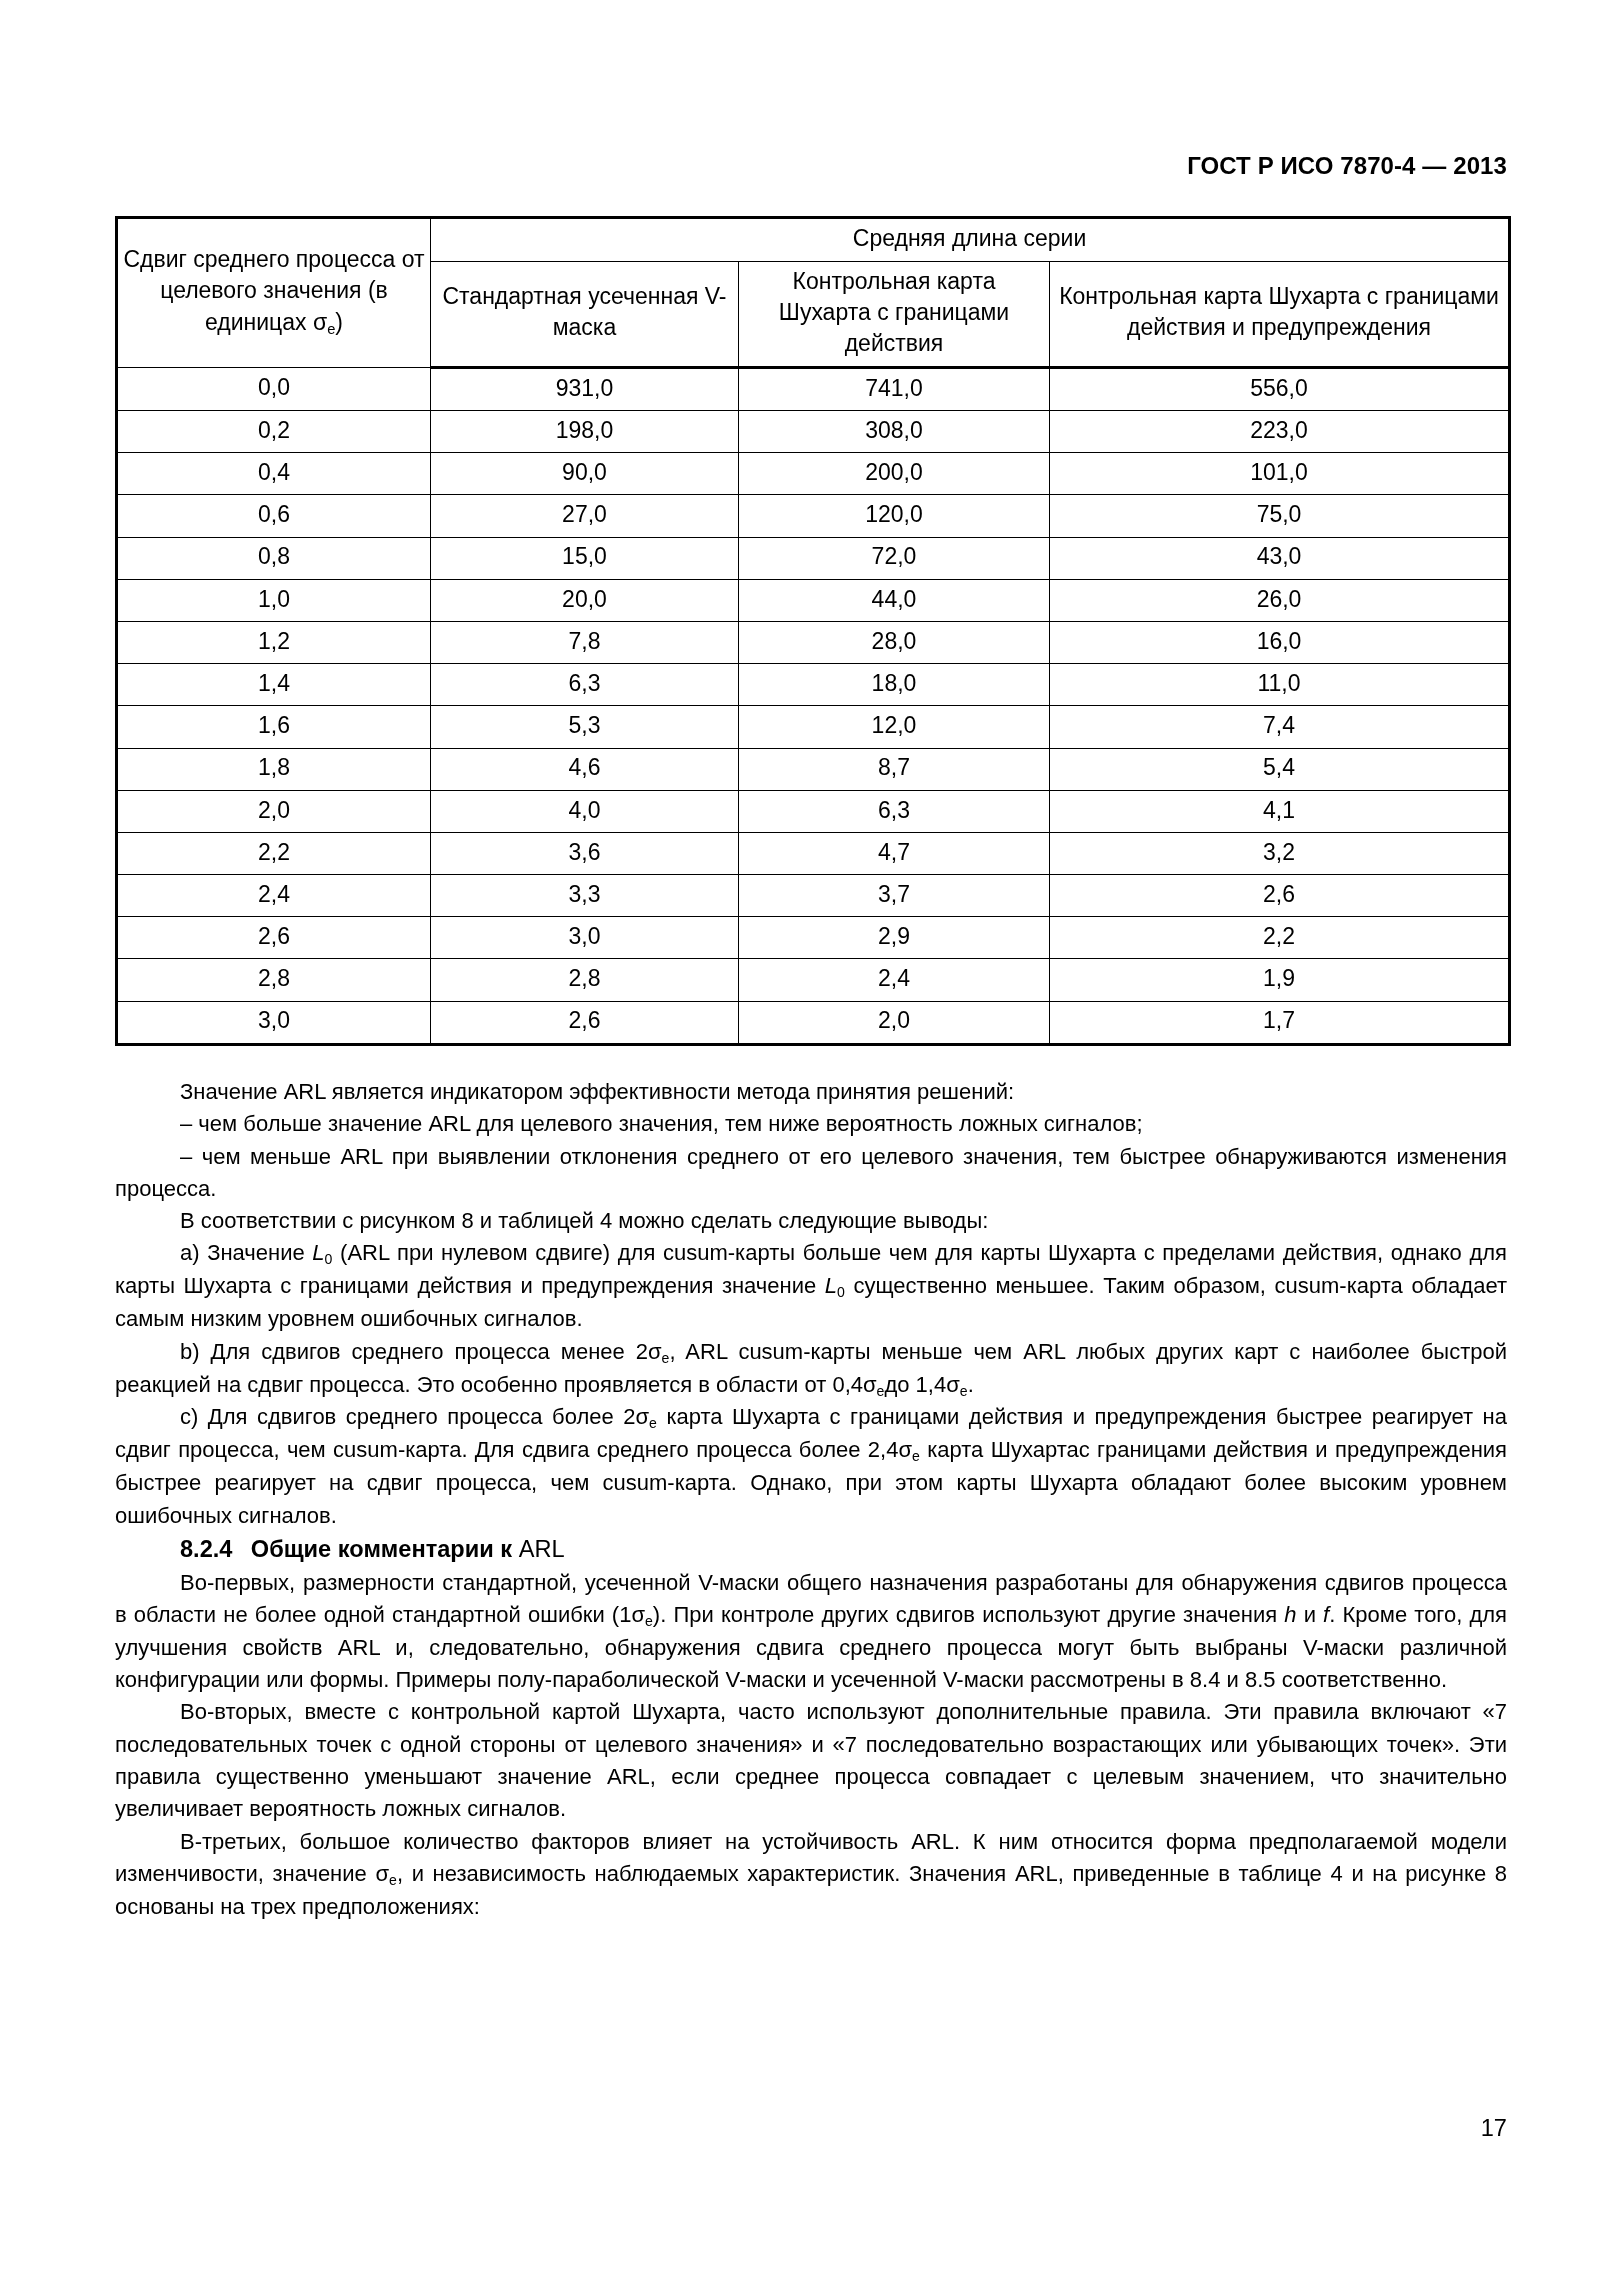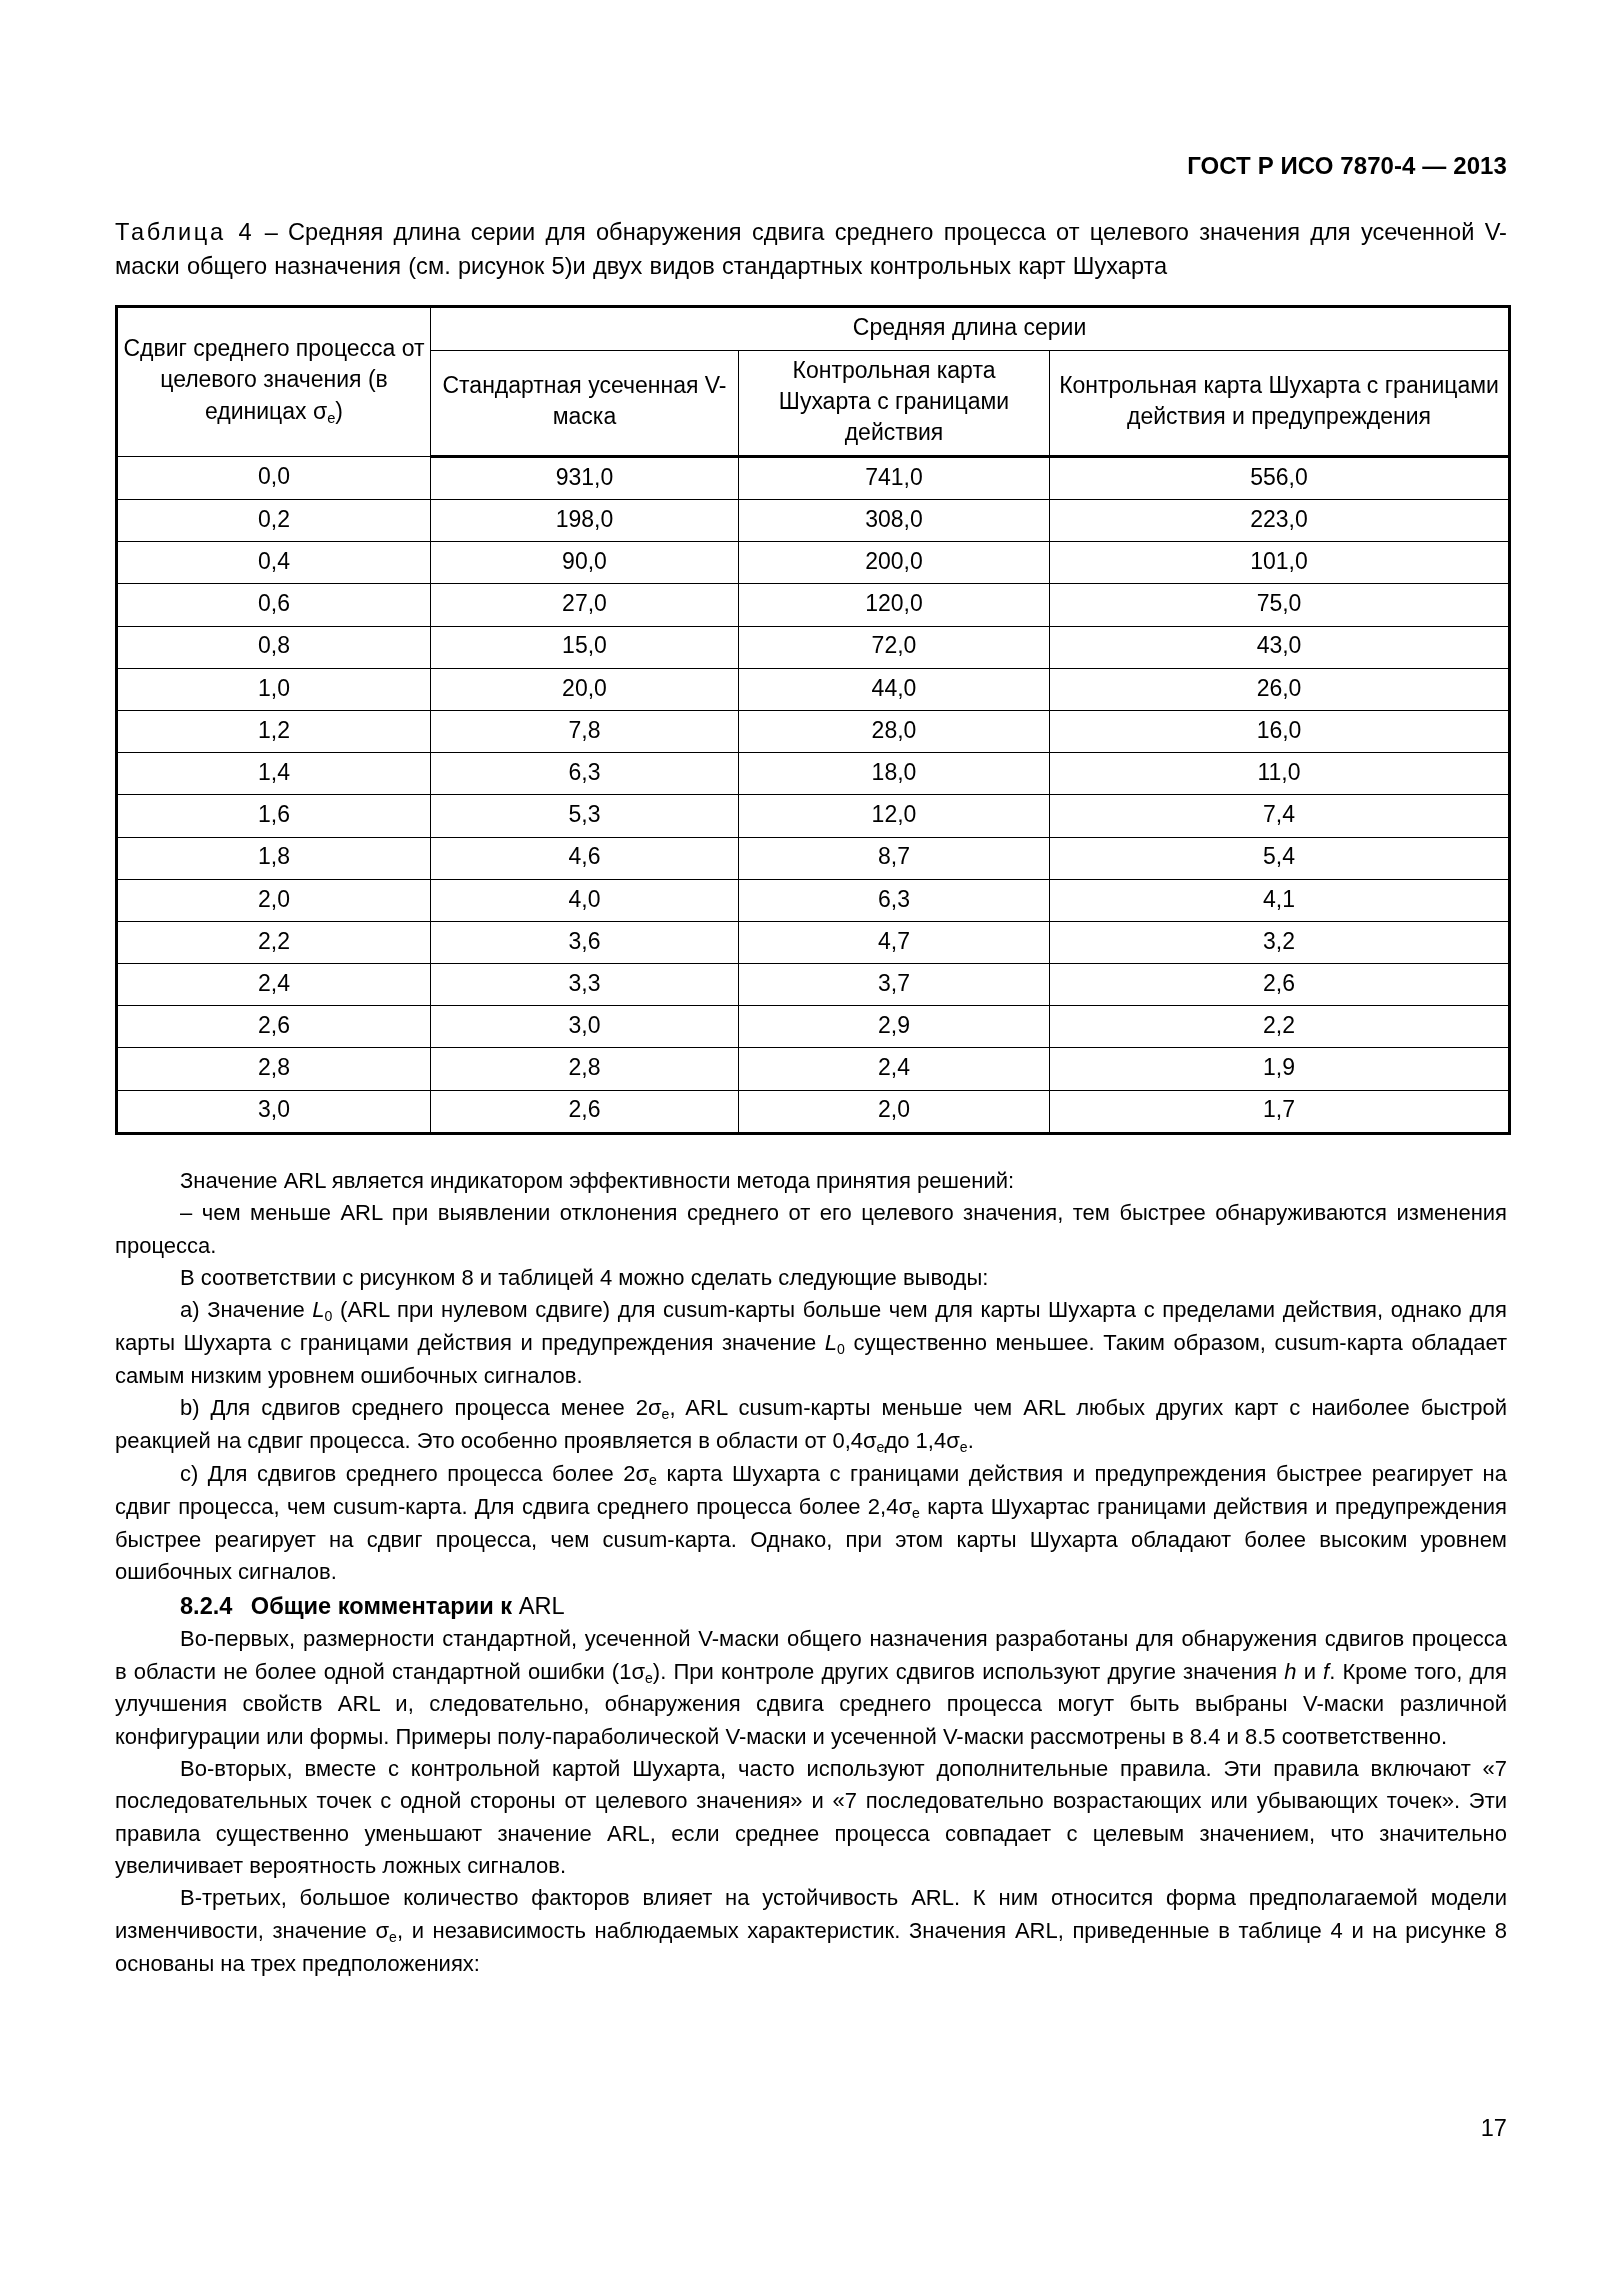--- a/index.html
+++ b/index.html
@@ -131,23 +131,20 @@
 </style>
 </head>
 <body>
 
 <div class="page">
 
   <div class="doc-header">ГОСТ Р ИСО 7870-4 — 2013</div>
 
   <div class="content">
 
-    <p class="table-caption">
-      <span class="tbl-word">Таблица 4</span><span> – Средняя длина серии для обнаружения сдвига среднего процесса от целевого значения для усеченной V-маски общего назначения (см. рисунок 5)и двух видов стандартных контрольных карт Шухарта</span>
-    </p>
 
     <table class="arl-table">
       <colgroup>
         <col class="c0">
           <col class="c1">
           <col class="c2">
           <col class="c3">
       </colgroup>
       <thead>
         <tr>
@@ -259,20 +256,21 @@
             <td>2,0</td>
             <td class="td-outer-r">1,7</td>
           </tr>
         </tbody>
     </table>
 
     <div class="body-text">
 
       <p class="para indent">Значение ARL является индикатором эффективности метода принятия решений:</p>
 
+      <p class="para dash">– чем больше значение ARL для целевого значения, тем ниже вероятность ложных сигналов;</p>
 
       <p class="para dash">– чем меньше ARL при выявлении отклонения среднего от его целевого значения, тем быстрее обнаруживаются изменения процесса.</p>
 
       <p class="para indent">В соответствии с рисунком 8 и таблицей 4 можно сделать следующие выводы:</p>
 
       <p class="para indent"><span>a)  Значение </span><span class="ital">L</span><span class="sub">0</span><span> (ARL при нулевом сдвиге) для cusum-карты больше чем для карты Шухарта с пределами действия, однако для карты Шухарта с границами действия и предупреждения значение </span><span class="ital">L</span><span class="sub">0</span><span> существенно меньшее. Таким образом, cusum-карта обладает самым низким уровнем ошибочных сигналов.</span></p>
 
       <p class="para indent"><span>b)  Для сдвигов среднего процесса менее 2σ</span><span class="sub">e</span><span>, ARL cusum-карты меньше чем ARL любых других карт с наиболее быстрой реакцией на сдвиг процесса. Это особенно проявляется в области от 0,4σ</span><span class="sub">e</span><span>до 1,4σ</span><span class="sub">e</span><span>.</span></p>
 
       <p class="para indent"><span>c)  Для сдвигов среднего процесса более 2σ</span><span class="sub">e</span><span> карта Шухарта с границами действия и предупреждения быстрее реагирует на сдвиг процесса, чем cusum-карта. Для сдвига среднего процесса более 2,4σ</span><span class="sub">e</span><span> карта Шухартас границами действия и предупреждения быстрее реагирует на сдвиг процесса, чем cusum-карта. Однако, при этом карты Шухарта обладают более высоким уровнем ошибочных сигналов.</span></p>

